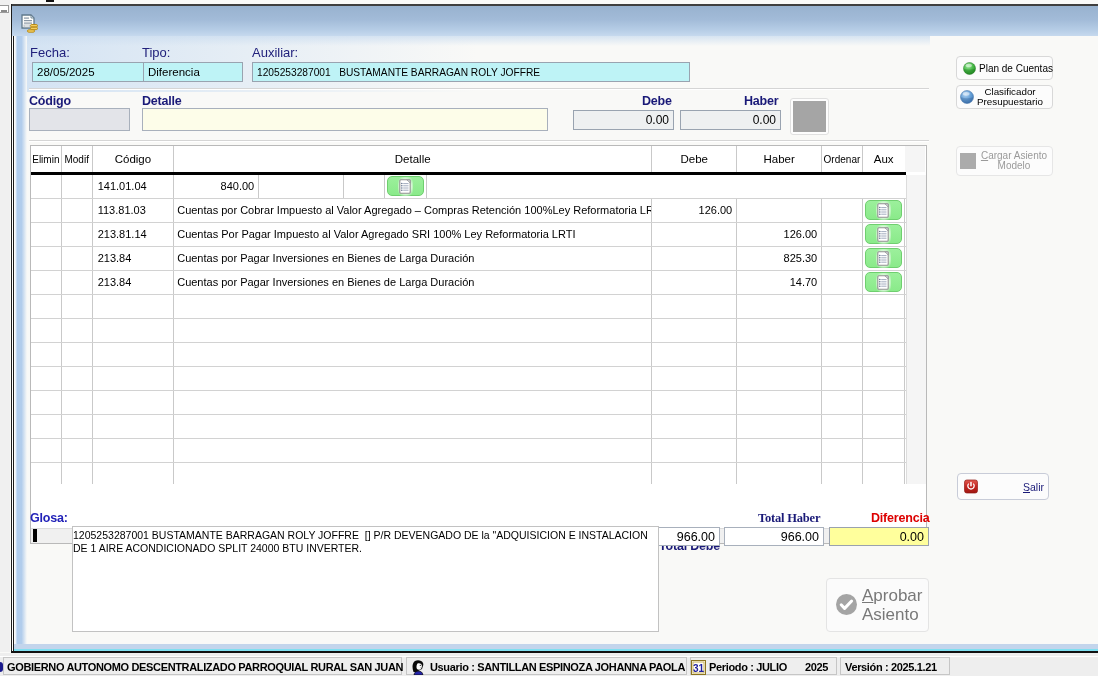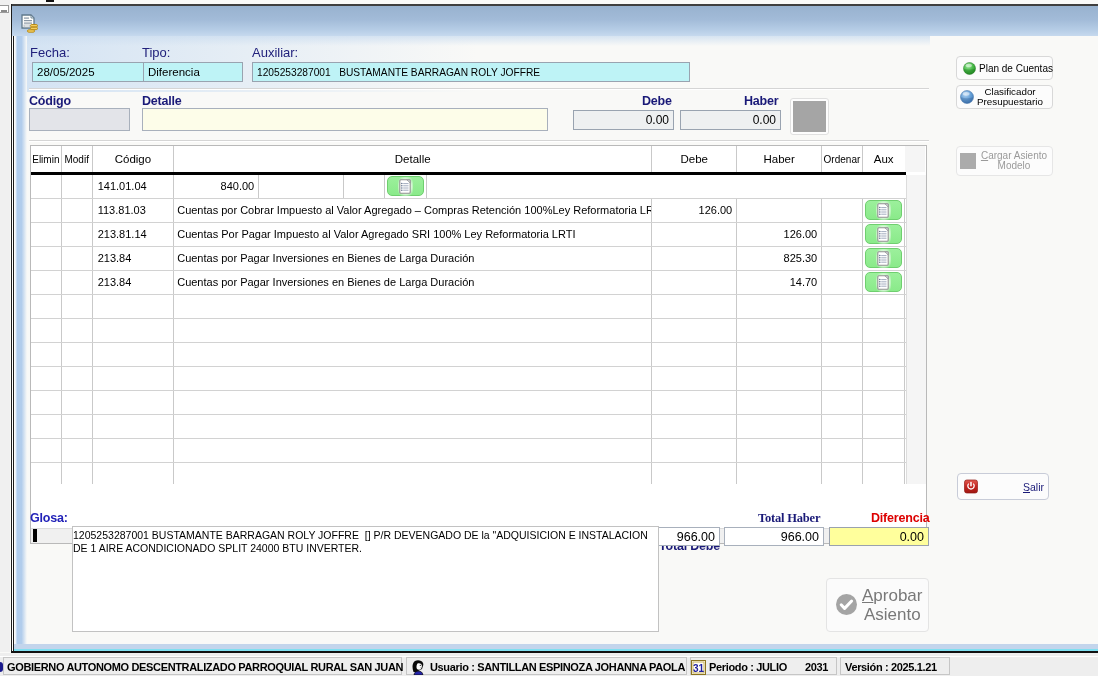--- a/index.html
+++ b/index.html
@@ -400,21 +400,21 @@
 <div class="fld num" style="left:829px;top:527px;width:100px;height:19px;background:#ffff9c;border-color:#9aa2ae;font-size:12.5px;">0.00</div>
 
 <div class="blbl" style="left:30px;top:511px;color:#2222b8;">Glosa:</div>
 <div class="abs" style="left:32px;top:526px;width:587px;height:106px;background:#fff;border:1px solid #c2c2c2;font-size:10.5px;color:#000;padding:2px 0;line-height:13px;margin-left:40px;">1205253287001 BUSTAMANTE BARRAGAN ROLY JOFFRE&nbsp; [] P/R DEVENGADO DE la "ADQUISICION E INSTALACION DE 1 AIRE ACONDICIONADO SPLIT 24000 BTU INVERTER.</div>
 
 <div class="btnw" style="left:826px;top:578px;width:103px;height:53.5px;border-color:#e4e4e4;background:#fbfbfb;">
   <svg style="margin-left:8px;flex-shrink:0;" width="23" height="23" viewBox="0 0 23 23">
       <circle cx="11.5" cy="11.5" r="10.5" fill="#a4a4a4"></circle>
       <path d="M6.2 11.8 l3.4 3.6 l7-7.4" fill="none" stroke="#fff" stroke-width="3" stroke-linecap="round" stroke-linejoin="round"></path>
     </svg>
-  <span style="font-size:17px;color:#787878;margin-left:4px;line-height:19px;text-align:center;"><span style="text-decoration:underline;">A</span>probar<br>Asiento</span>
+  <span style="font-size:17px;color:#787878;margin-left:4px;line-height:19px;"><span style="text-decoration:underline;">A</span>probar<br>Asiento</span>
 </div>
 
 <div class="abs" style="left:13.5px;top:643.5px;width:1084.5px;height:5px;background:#c3d5ec;"></div>
 <div class="abs" style="left:13.5px;top:648.5px;width:1084.5px;height:2px;background:#7fdff0;"></div>
 <div class="abs" style="left:10.5px;top:650.5px;width:1087.5px;height:2px;background:#111;"></div>
 
 <div class="abs" style="left:0;top:652.5px;width:1098px;height:23.5px;background:#eeeeee;"></div>
 <div class="abs" style="left:0;top:655.5px;width:1098px;height:1px;background:#fff;"></div>
 <div class="abs" style="left:3px;top:657px;width:399px;height:18px;border:1px solid #c6c6c6;background:#eeeeee;"></div>
 <div class="abs" style="left:406px;top:657px;width:281px;height:18px;border:1px solid #c6c6c6;background:#eeeeee;"></div>
@@ -432,14 +432,14 @@
   <path d="M3 15 c0.3-2.8 2.2-3.9 4.5-3.9 c2.3 0 4.1 1.1 4.4 3.9 z" fill="#2424a8" stroke="#0a0a0a" stroke-width="0.7"></path>
 </svg>
 <div class="sbt" style="left:430px;top:661px;">Usuario : SANTILLAN ESPINOZA JOHANNA PAOLA</div>
 
 <svg class="abs" style="left:691px;top:660px;" width="15" height="15" viewBox="0 0 15 15">
     <rect x="0.5" y="0.5" width="14" height="14" fill="#fffef4" stroke="#8c7420" stroke-width="1"></rect>
     <rect x="2" y="2" width="11" height="11" fill="#fffef8" stroke="#c8b060" stroke-width="1"></rect>
     <text x="7.5" y="11.5" font-size="10" font-weight="bold" fill="#2020a0" text-anchor="middle" font-family="Liberation Sans, sans-serif">31</text>
   </svg>
 <div class="sbt" style="left:709px;top:661px;">Periodo : JULIO</div>
-<div class="sbt" style="left:805px;top:661px;">2031</div>
+<div class="sbt" style="left:805px;top:661px;">2025</div>
 <div class="sbt" style="left:845px;top:661px;">Versión : 2025.1.21</div>
 
 </body></html>

